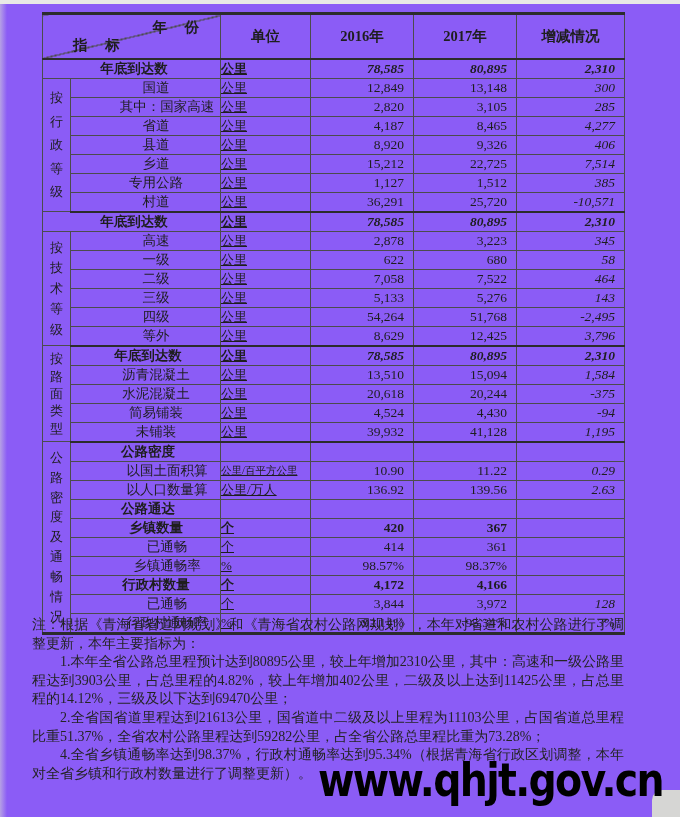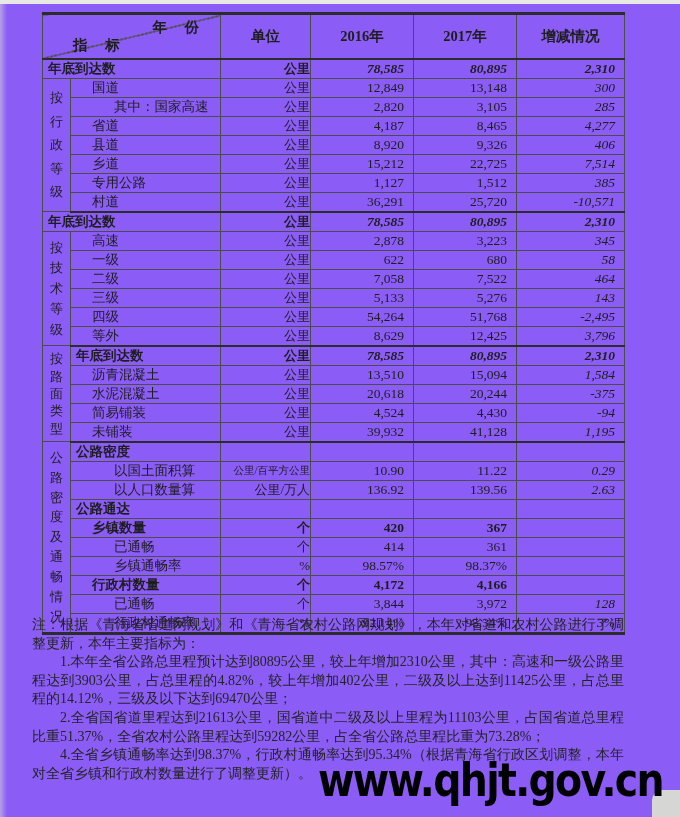--- a/index.html
+++ b/index.html
@@ -35,25 +35,25 @@
       #4c4c4c calc(50% + 0.7px), transparent calc(50% + 0.7px));
   }
   .c-top{ position:absolute; top:3px; right:14px; letter-spacing:7px; }
   .c-bot{ position:absolute; bottom:3px; left:30px; letter-spacing:7px; }
 
   td.group-label{ position:relative; }
   .vlabel{
     position:absolute; inset:2px 0; display:flex; flex-direction:column;
     justify-content:space-evenly; align-items:center; font-size:13px; line-height:1;
   }
-  td.indicator{ font-size:13.5px; text-align:left; }
+  td.indicator{ font-size:13.5px; text-align:center; }
   td.indent-0{ padding-left:5px; }
   td.indent-1{ padding-left:21px; }
   td.indent-2{ padding-left:43px; }
-  td.unit{ text-align:right; font-size:13px; }
+  td.unit{ text-align:left; font-size:13px;text-decoration:underline; }
   td.unit.small{ font-size:10.5px; }
   td.num{ text-align:right; padding-right:9px; font-size:13.5px; }
   td.chg{ font-style:italic; }
   td.b{ font-weight:bold; }
   td.em{ font-style:italic; }
 
   
   .notes{ position:absolute; left:32px; top:612px; width:592px;
     font-size:14px; line-height:18.6px; color:#242424; text-align:justify; }
   .notes p{ margin:0; }

